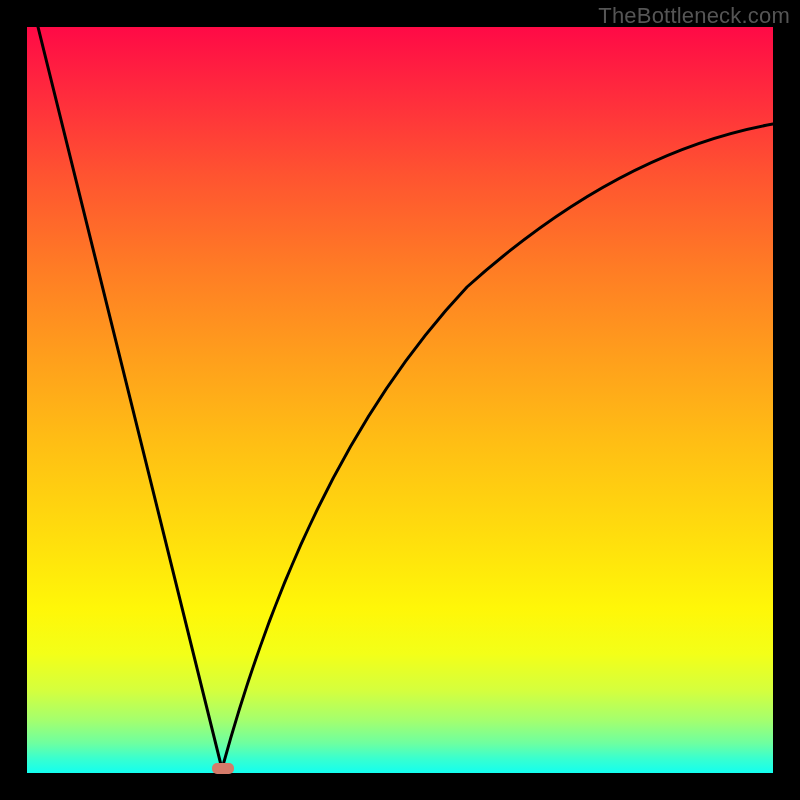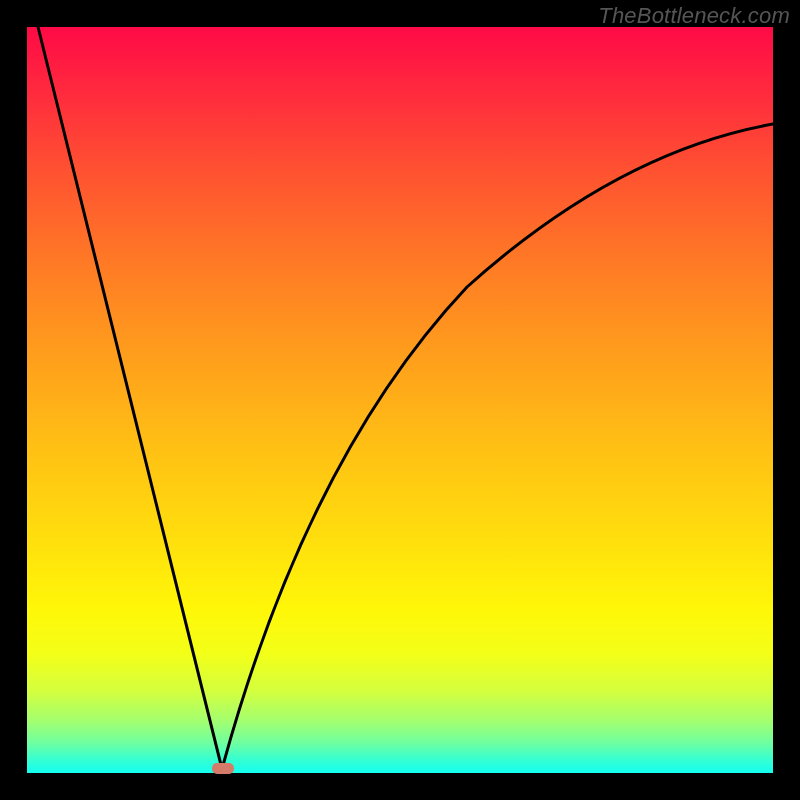--- a/index.html
+++ b/index.html
@@ -52,21 +52,20 @@
   }
   .watermark {
     position: absolute;
     top: 3px;
     right: 10px;
     color: #555;
     font-size: 22px;
     font-weight: 500;
     letter-spacing: 0.2px;
     user-select: none;
-    font-style: italic;
   }
   .marker {
     position: absolute;
     background: #d57b6a;
     border-radius: 5px;
   }
 </style>
 </head>
 <body>
 

